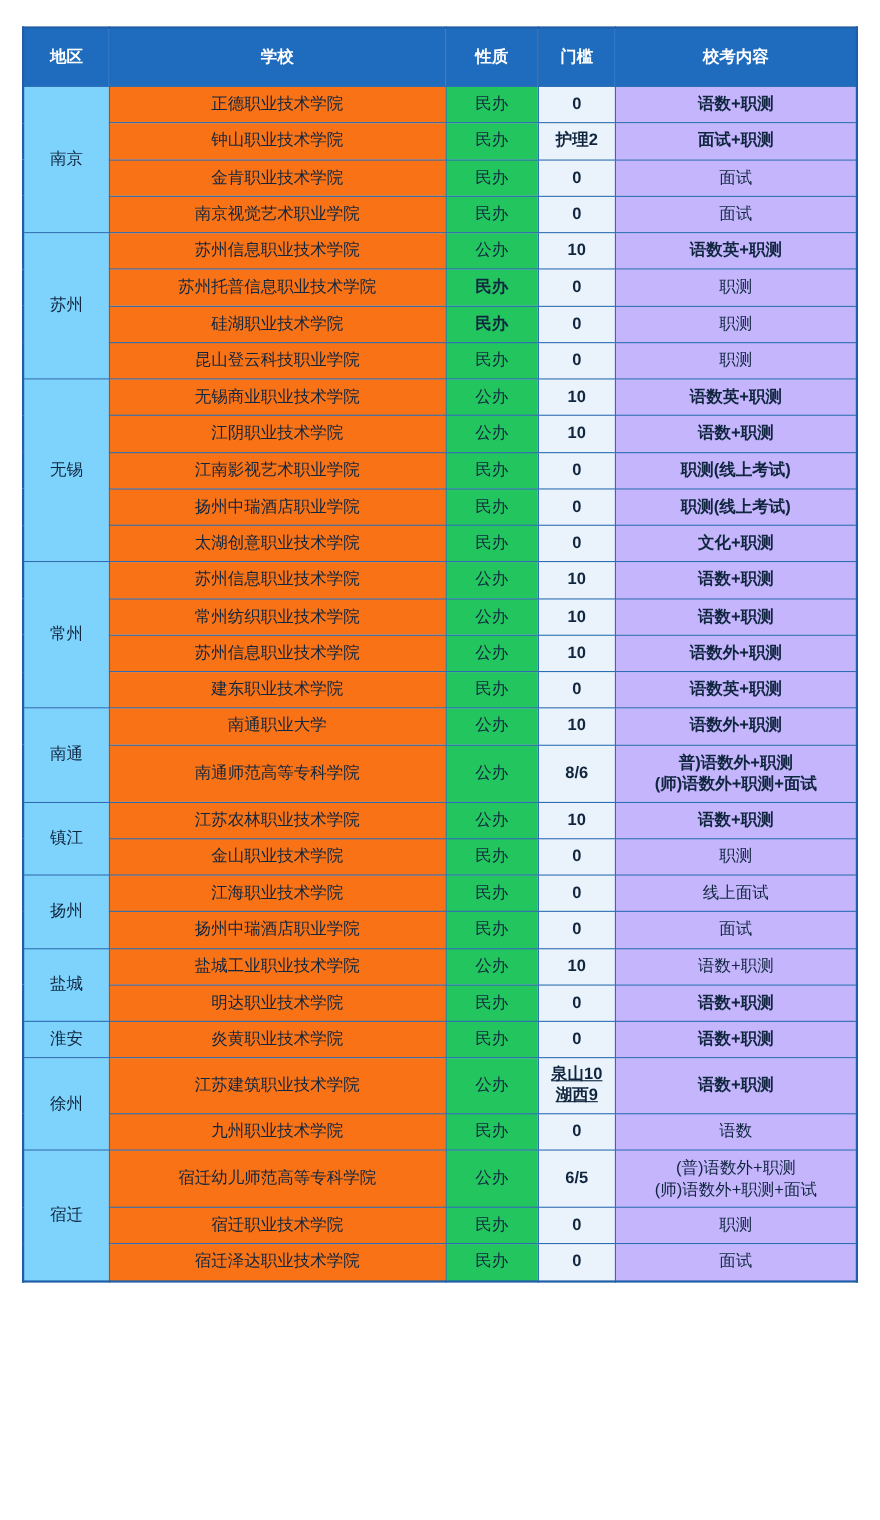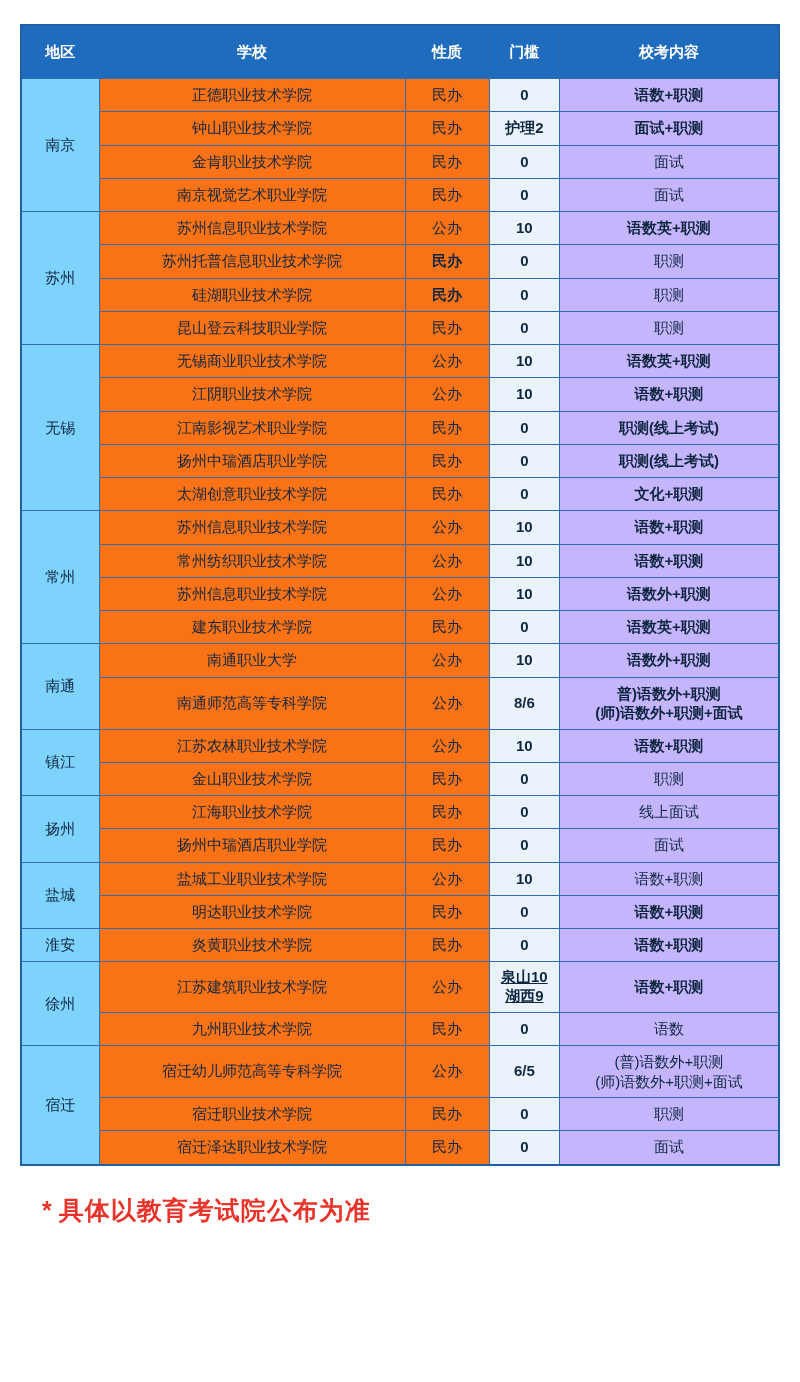--- a/index.html
+++ b/index.html
@@ -50,21 +50,21 @@
     background: #7dd3fc;
     font-weight: normal;
     font-size: 16px;
     color: #10263f;
   }
   td.school {
     background: #f97316;
     font-size: 16px;
   }
   td.type {
-    background: #f97316;
+    background: #22c55e;
     font-size: 15px;
   }
   td.type.bold { font-weight: bold; }
   td.threshold {
     background: #eaf3fb;
     font-weight: bold;
     font-size: 15px;
   }
   td.exam {
     background: #c4b5fd;
@@ -316,17 +316,14 @@
         </tr>
         <tr>
           <td class="school">宿迁泽达职业技术学院</td>
           <td class="type">民办</td>
           <td class="threshold">0</td>
           <td class="exam">面试</td>
         </tr>
       </tbody>
   </table>
 
-  <div class="footnote">
-    <span class="star">*</span><span>具体以教育考试院公布为准</span>
-  </div>
 
 </div>
 
 </body></html>

